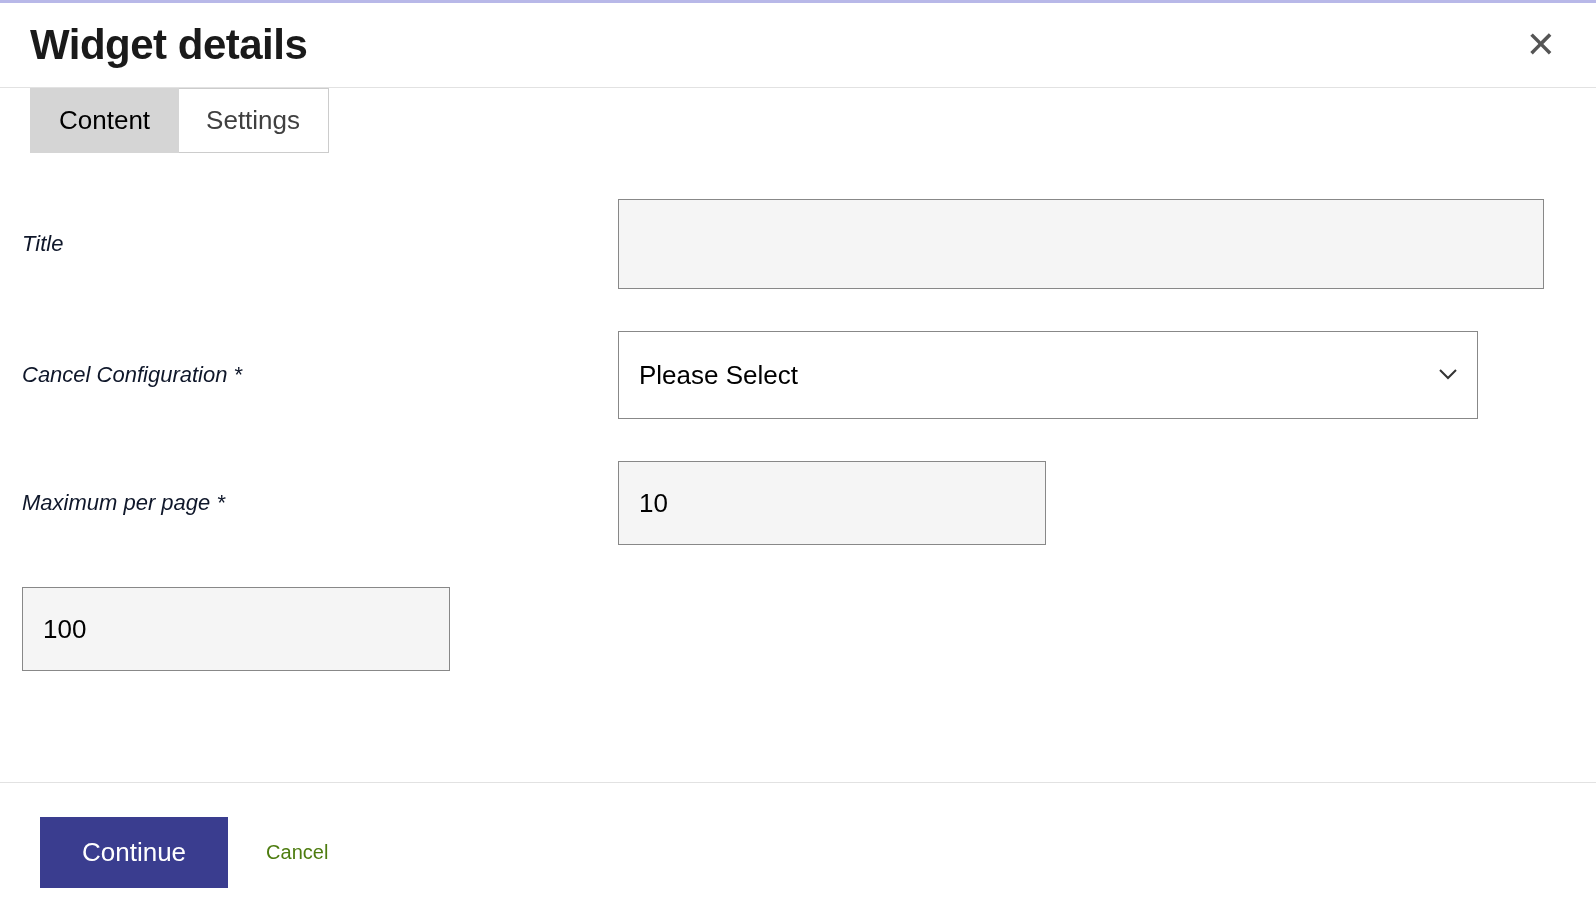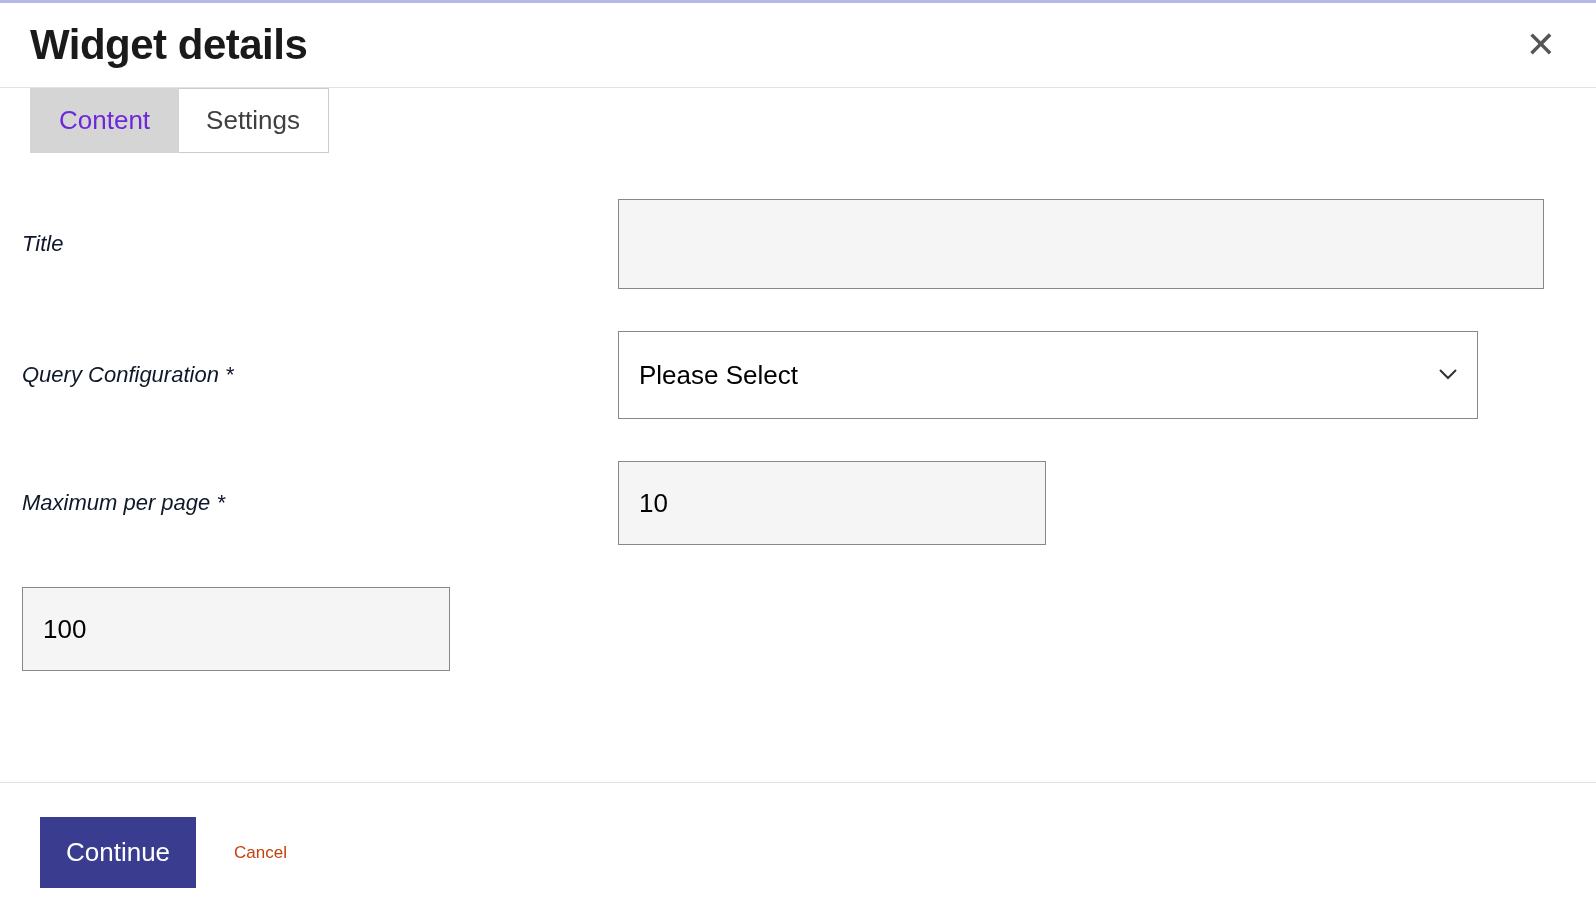--- a/index.html
+++ b/index.html
@@ -60,21 +60,21 @@
     .tab {
       padding: 16px 28px;
       font-size: 26px;
       cursor: pointer;
       border: 1px solid transparent;
       background: transparent;
     }
     
     .tab.active {
       background: #d5d5d5;
-      color: #6d28d9;
+      color: #000000;
       border: 1px solid #d5d5d5;
     }
     
     .tab.inactive {
       background: #fff;
       color: #404040;
       border: 1px solid #ccc;
       border-left: none;
       padding-left: 27px;
     }
@@ -153,29 +153,29 @@
       display: flex;
       align-items: center;
       gap: 28px;
     }
     
     .btn-primary {
       background: #3a3d8f;
       color: #fff;
       border: none;
       font-size: 26px;
-      padding: 20px 26px;
+      padding: 20px 42px;
       cursor: pointer;
     }
     
     .btn-secondary {
       background: transparent;
-      color: #c2410c;
+      color: #4d7c0f;
       border: none;
-      font-size: 17px;
+      font-size: 20px;
       padding: 20px 10px;
       cursor: pointer;
     }
   </style>
 </head>
 <body>
 
 <div class="modal">
 
   <div class="modal-header">
@@ -191,21 +191,21 @@
   </div>
 
   <div class="form-body">
 
     <div class="form-row">
       <label class="form-label">Title</label>
       <input type="text" class="text-input" value="" style="">
     </div>
 
     <div class="form-row">
-      <label class="form-label">Query Configuration *</label>
+      <label class="form-label">Cancel Configuration *</label>
       <div class="select-wrapper">
         <select class="select-input">
           <option>Please Select</option>
         </select>
         <span class="select-chevron">
           <svg viewBox="0 0 20 12" fill="none" stroke="#333" stroke-width="2">
             <path d="M2 2 L10 10 L18 2"></path>
           </svg>
         </span>
       </div>

